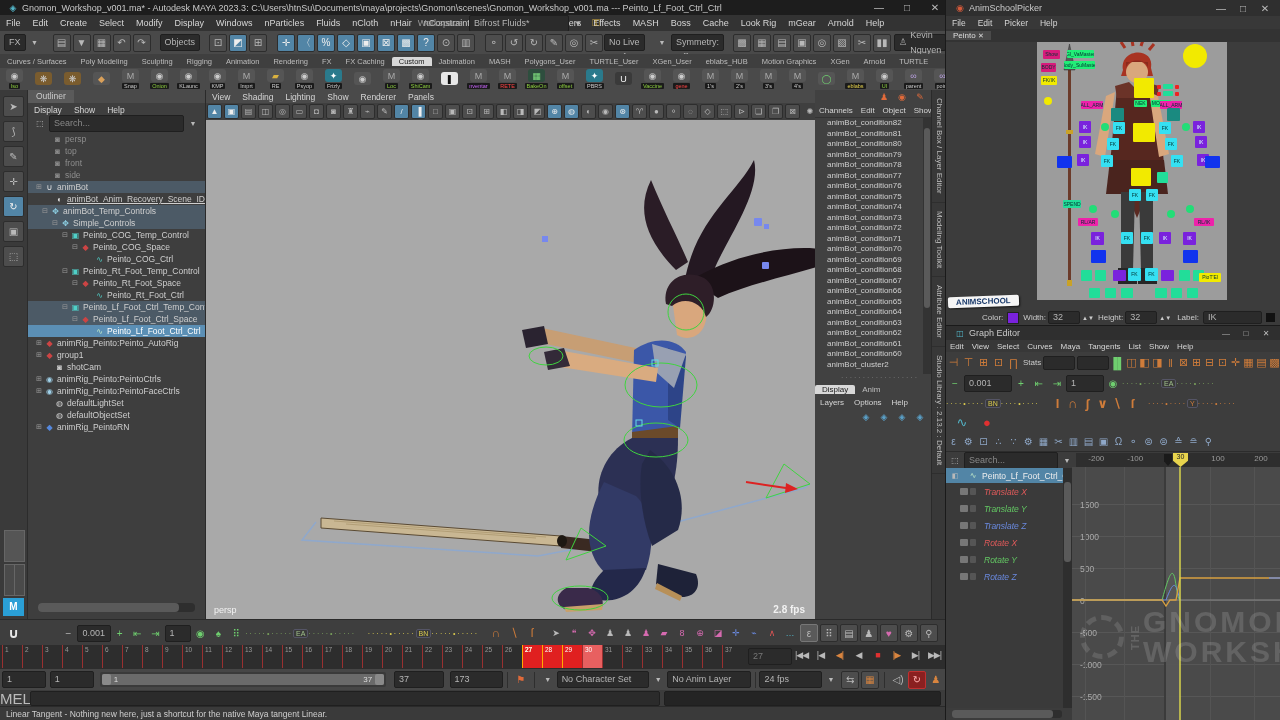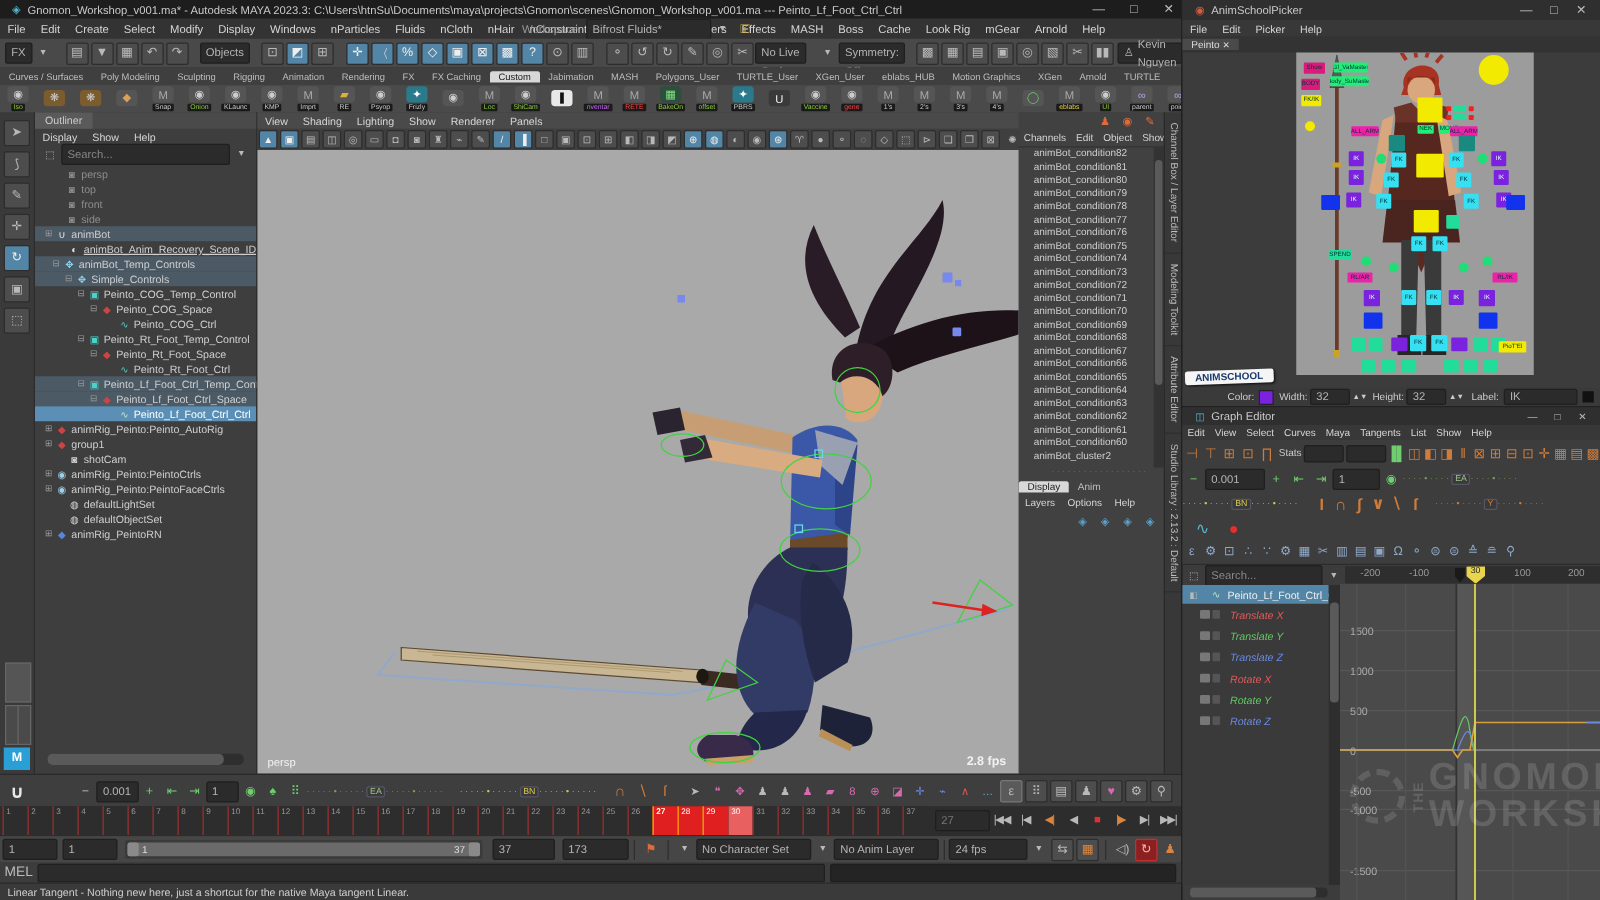--- a/index.html
+++ b/index.html
@@ -1038,21 +1038,21 @@
       <span class="ico" style="font-size:7px;">▼</span>
       <span class="ico icobox">⇆</span>
       <span class="ico icobox" style="color:#d9853f;">▦</span>
       <span class="sep"></span>
       <span class="ico">◁)</span>
       <span class="ico" style="background:#8a2020;color:#ffb0b0;border:1px solid #c03030;">↻</span>
       <span class="ico" style="color:#d9853f;">♟</span>
     </div>
 
     <div class="row abs" style="left:0;top:690px;width:945px;height:16px;background:#3c3c3c;">
-      <span style="width:30px;text-align:center;font-size:11px;color:#bbb;">MEL</span>
+      <span style="width:30px;text-align:center;font-size:15px;color:#bbb;">MEL</span>
       <span class="fld" style="width:620px;height:13px;"></span>
       <span class="fld" style="flex:1;height:13px;margin:0 4px;background:#242424;"></span>
     </div>
 
     <div class="row abs" style="left:0;top:706px;width:945px;height:14px;background:#3a3a3a;border-top:1px solid #2a2a2a;">
       <span style="font-size:8.5px;color:#cfcfcf;margin-left:6px;">Linear Tangent - Nothing new here, just a shortcut for the native Maya tangent Linear.</span>
     </div>
   </div>
 
   <div class="abs" style="left:945px;top:0;width:335px;height:325px;background:#3c3c3c;border-left:1px solid #1a1a1a;">
@@ -1452,21 +1452,21 @@
           </div>
           <div class="ytick" style="top: 101px;">
             <span>500</span>
           </div>
           <div class="ytick" style="top: 133px;">
             <span>0</span>
           </div>
           <div class="ytick" style="top: 165px;">
             <span>-500</span>
           </div>
-          <div class="ytick" style="top: 180px;">
+          <div class="ytick" style="top: 197px;">
             <span>-1000</span>
           </div>
           <div class="ytick" style="top: 229px;">
             <span>-1500</span>
           </div>
         </div>
       <div>
 
       <div class="xtick" style="left: 6%;"></div>
           <div class="xtick" style="left: 25%;"></div>

